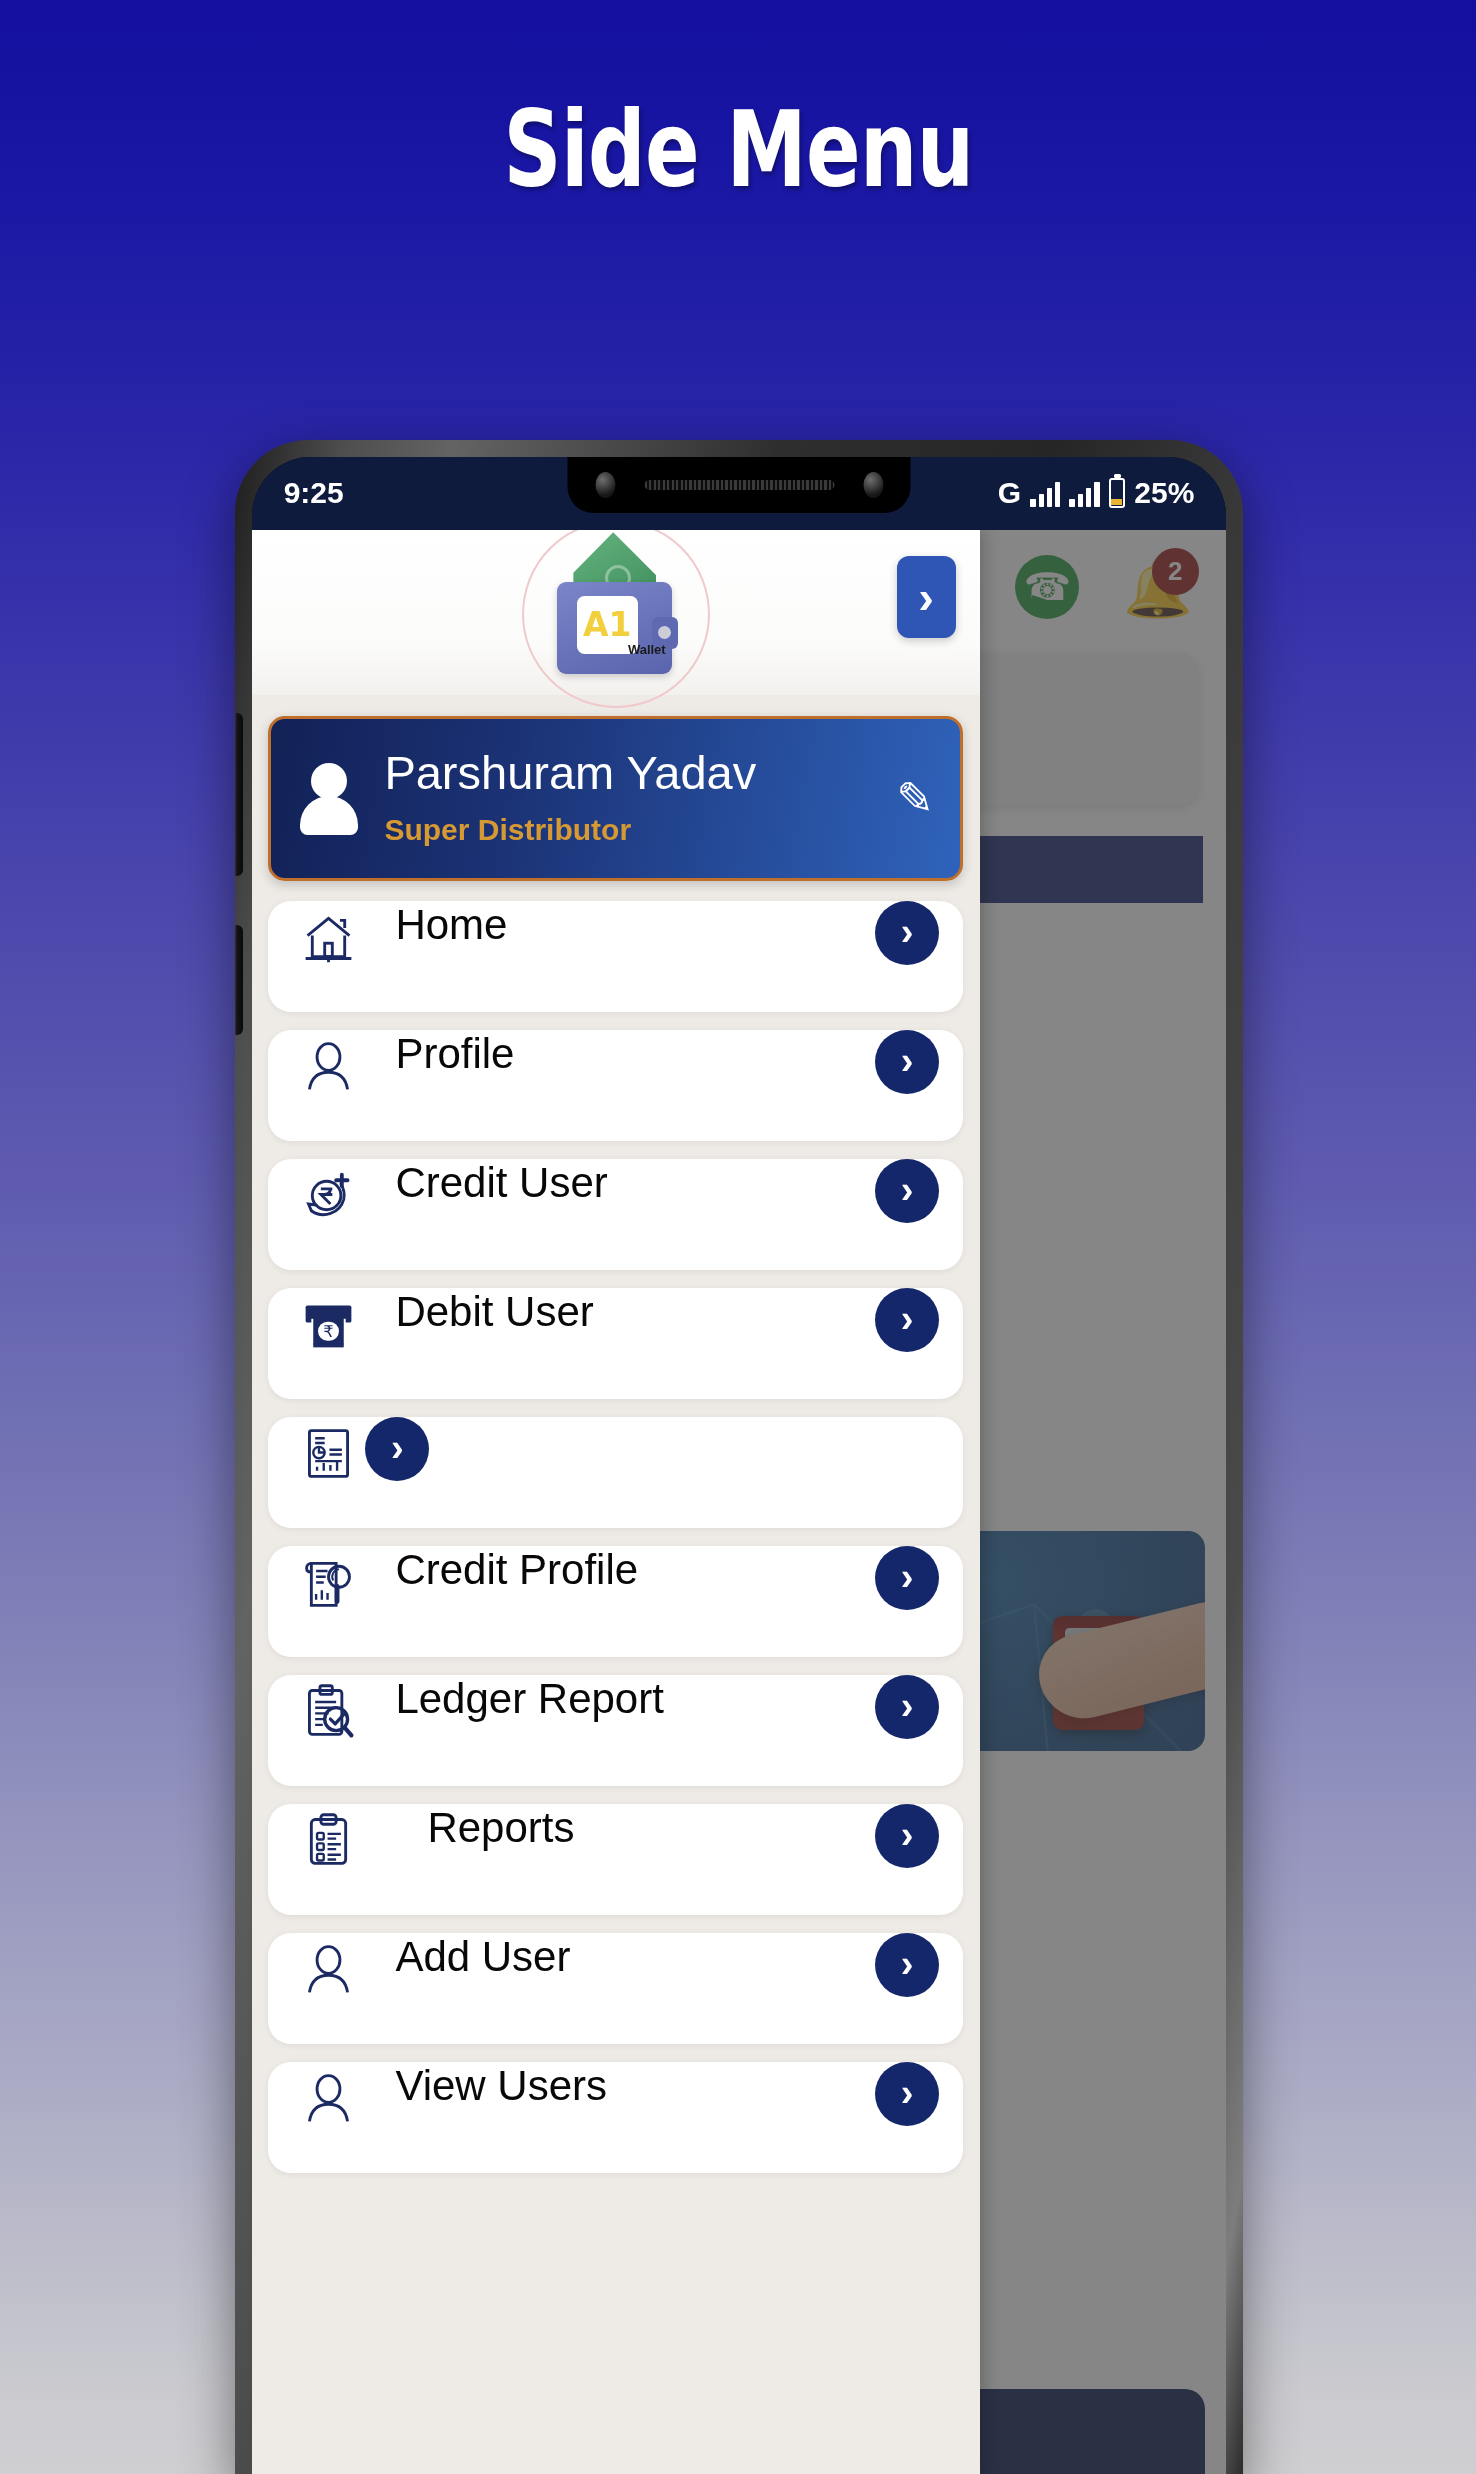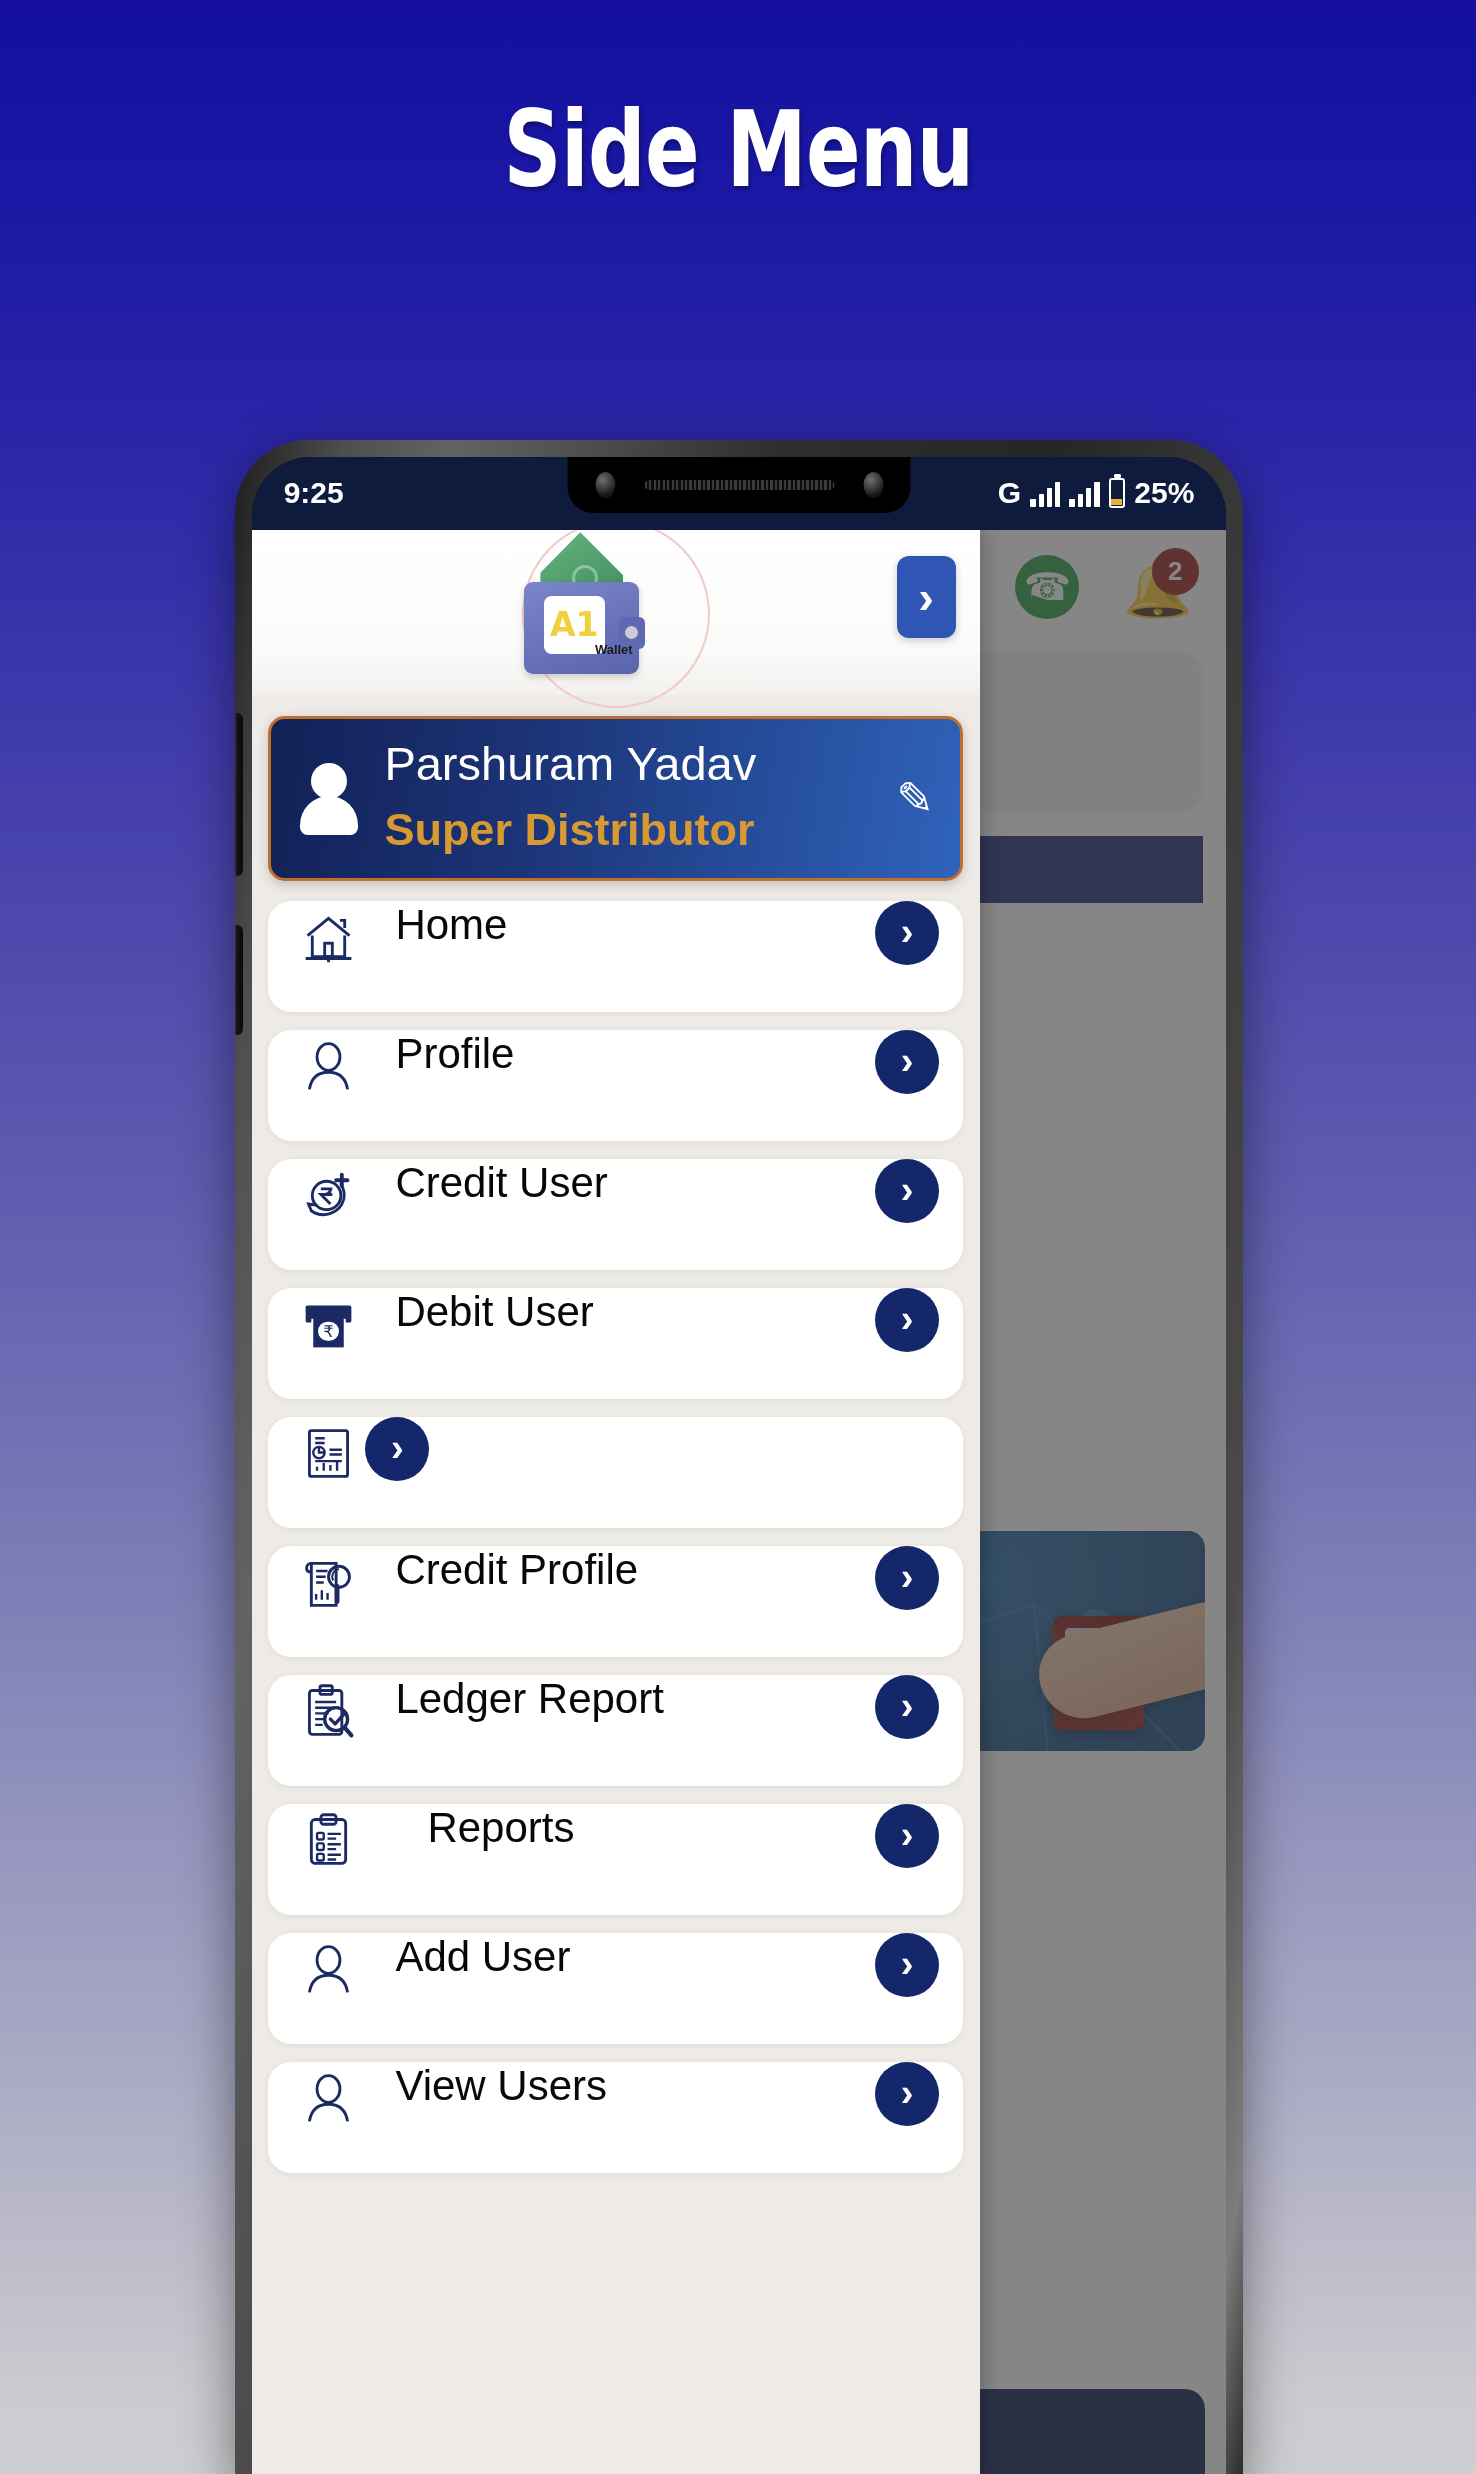--- a/index.html
+++ b/index.html
@@ -177,21 +177,21 @@
     background:#eeebe7; z-index:20; overflow:hidden;
     box-shadow:4.5px 0 16.7px rgba(0,0,0,.22);
   }
   .drawer-head{
     position:relative; height:165px;
     background:linear-gradient(180deg,#ffffff 0%,#fbfbfa 70%,#f3f1ee 100%);
     display:flex; align-items:center; justify-content:center;
   }
   .logo-ring{
     width:188px; height:188px; border-radius:50%;
-    border:2.3px solid #f0c9cb; display:flex; align-items:center; justify-content:flex-start;
+    border:2.3px solid #f0c9cb; display:flex; align-items:center; justify-content:center;
     position:relative; margin-top:3px;
   }
   .wallet-logo{ position:relative; width:118px; height:121px; }
   .bill{
     position:absolute; left:16.7px; top:-21px; width:83px; height:70px;
     background:linear-gradient(150deg,#65b57f,#3f8d5c);
     clip-path:polygon(48% 0,100% 62%,100% 100%,0 100%,0 58%);
     border-radius:6px;
   }
   .bill:after{ content:""; position:absolute; left:32px; top:33px; width:20px;height:20px;
@@ -230,21 +230,21 @@
     display:flex; align-items:center; padding:17px 26px; position:relative;
     box-shadow:0 3.8px 10.6px rgba(0,0,0,.18);
   }
   .avatar{ width:64px; height:79px; position:relative; flex:0 0 auto; margin-right:23px; }
   .avatar:before{ content:""; position:absolute; left:13.6px; top:4.5px; width:36px;height:36px;
     border-radius:50%; background:#fff;}
   .avatar:after{ content:""; position:absolute; left:3px; bottom:3px; width:58px;height:39px;
     border-radius:29px 29px 7.6px 7.6px; background:#fff;}
   .pinfo{ flex:1; min-width:0; }
   .pname{ color:#fff; font-size:47px; line-height:1.08; white-space:nowrap; }
-  .prole{ color:#d79a33; font-size:45px; font-weight:bold; line-height:1.2; margin-top:13px; }
+  .prole{ color:#d79a33; font-size:30px; font-weight:bold; line-height:1.2; margin-top:13px; }
   .pencil{ flex:0 0 auto; color:#fff; font-size:45px; margin-left:7.6px; }
 
   .menu{ margin-top:20px; padding:0 16.7px; }
   .menu-item{
     display:flex; height:111px; background:#fff;
     border-radius:23px; margin-bottom:18px; padding:0 24px;
     box-shadow:0 1.5px 6px rgba(0,0,0,.06);
   }
   .mi-icon{
     flex:0 0 auto; width:73px; height:73px; color:#1b2a63;

